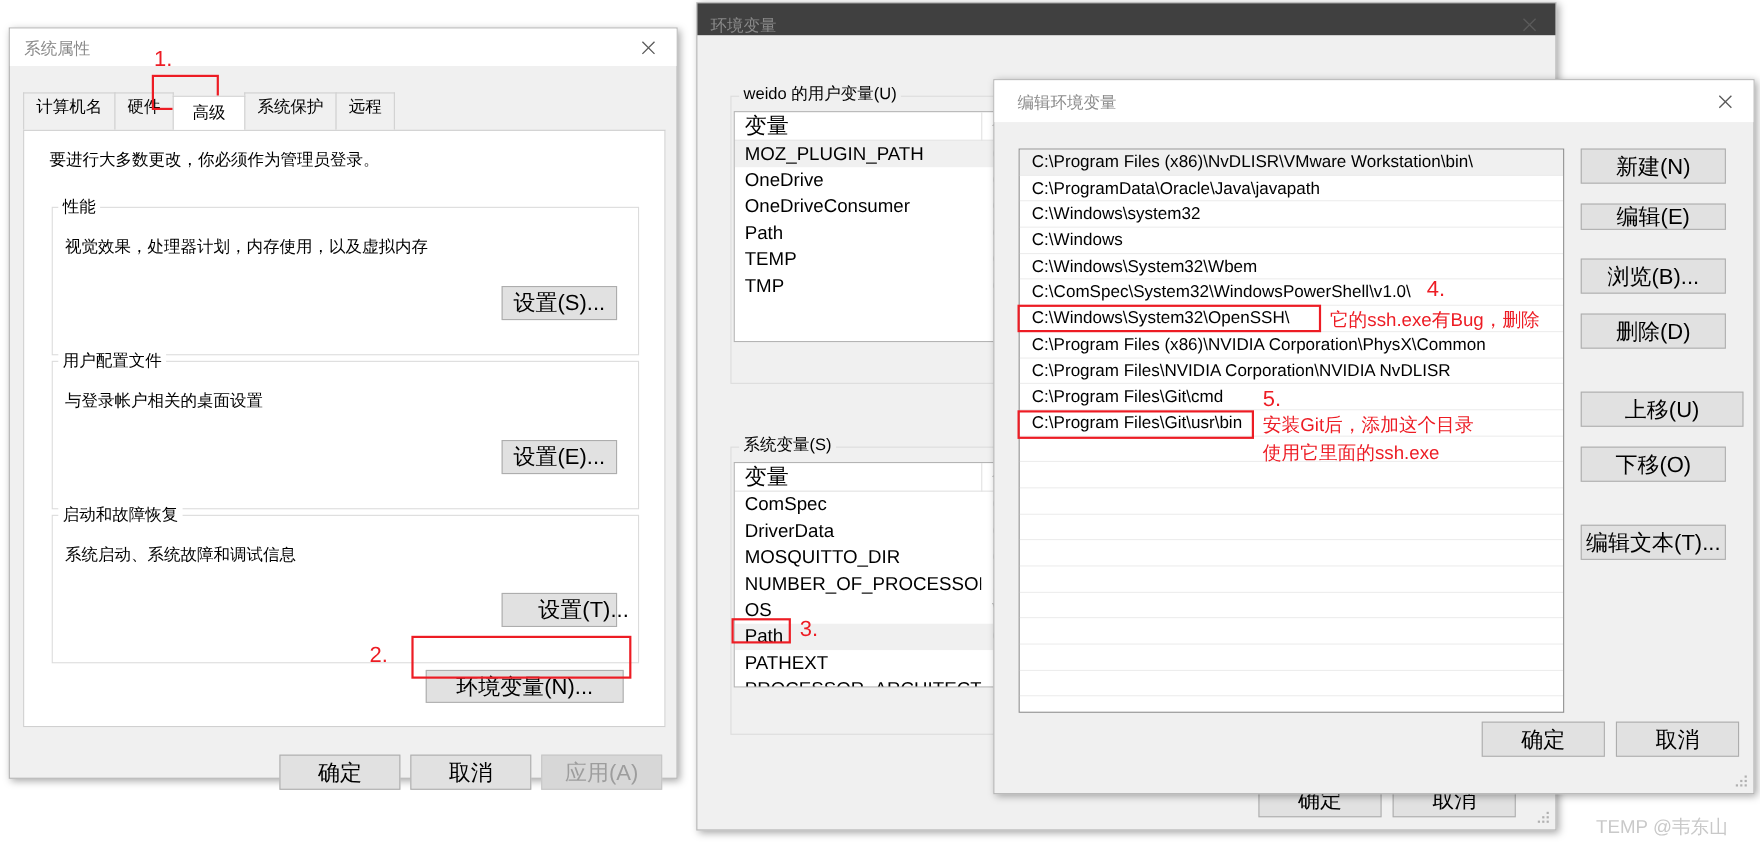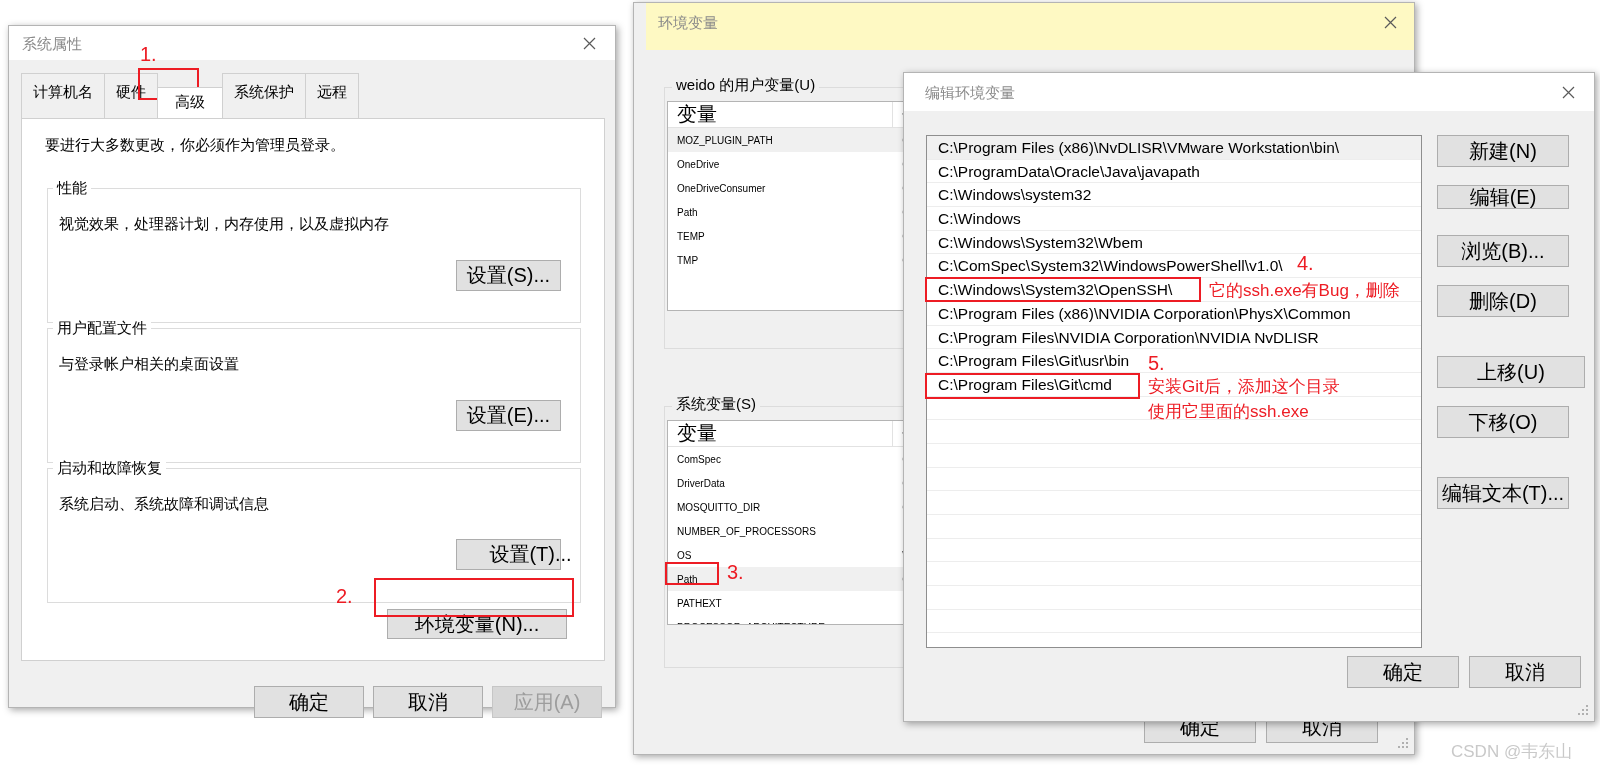--- a/index.html
+++ b/index.html
@@ -25,31 +25,31 @@
   .btn.disabled{color:#9d9d9d;background:#d7d7d7;border-color:#c6c6c6;}
   
   .group{position:absolute;border:1px solid #dcdcdc;box-sizing:border-box;}
   .group-title{position:absolute;background:#f0f0f0;padding:0 4px;font-size:15px;white-space:nowrap;}
   .grp-desc{position:absolute;font-size:15px;white-space:nowrap;}
   
   .tabstrip{position:absolute;border-bottom:1px solid #d0d0d0;box-sizing:border-box;display:flex;align-items:flex-end;}
   .tab{
     border:1px solid #d0d0d0;border-bottom:none;background:#f0f0f0;
     padding:4px 11px 12px 11px;font-size:15px;box-sizing:border-box;
-    margin-right:-1px;height:45px;display:flex;align-items:center;white-space:nowrap;
+    margin-right:-1px;height:34px;display:flex;align-items:center;white-space:nowrap;
   }
   .tab.active{background:#ffffff;position:relative;z-index:2;height:31px;}
   
   .listbox{position:absolute;background:#fff;border:1px solid #b4b4b4;box-sizing:border-box;overflow:hidden;}
   .lhead{display:flex;height:26px;border-bottom:1px solid #e2e2e2;box-sizing:border-box;align-items:center;}
   .lhead .cell{font-size:20px;padding-left:9px;box-sizing:border-box;}
   .lhead .cell + .cell{border-left:1px solid #e2e2e2;}
   .lrow{display:flex;height:24px;align-items:center;box-sizing:border-box;}
   .lrow.sel{background:#f0f0f0;}
-  .lrow .cell{font-size:10px;padding-left:9px;box-sizing:border-box;white-space:nowrap;overflow:hidden;}
+  .lrow .cell{font-size:17px;padding-left:9px;box-sizing:border-box;white-space:nowrap;overflow:hidden;}
   
   .pathlist{position:absolute;background:#fff;border:1px solid #8e8e8e;box-sizing:border-box;overflow:hidden;}
   .prow{height:23.7px;line-height:23.7px;padding-left:11px;font-size:15.5px;
         border-bottom:1px solid #ededed;box-sizing:border-box;white-space:nowrap;}
   .prow.sel{background:#f0f0f0;}
   
   .redbox{position:absolute;border:2px solid #ed1c24;box-sizing:border-box;pointer-events:none;}
   .rednum{position:absolute;color:#ed1c24;font-size:20px;font-family:"Liberation Sans","DejaVu Sans",sans-serif;}
   .redtext{position:absolute;color:#ed1c24;font-size:17px;white-space:nowrap;
            font-family:"Liberation Sans","DejaVu Sans",sans-serif;}
@@ -124,21 +124,21 @@
   <div class="btn" style="left:364px;top:660px;width:110px;height:32px;">
     <span>取消</span>
   </div>
   <div class="btn disabled" style="left:483px;top:660px;width:110px;height:32px;">
     <span>应用(A)</span>
   </div>
 </div>
 
 <div class="win win-shadow" style="left:633px;top:2px;width:782px;height:753px;">
 
-  <div class="titlebar" style="position:absolute;left:0;top:0;right:0;height:47px;background:#fef9c3;margin-left:12px;">
+  <div class="titlebar" style="position:absolute;left:0;top:0;right:0;height:29px;background:#404040;">
     <span class="title-text" style="left:12px;top:11px;">环境变量</span>
     <div class="closebtn" style="right:2px;top:5px;">
       <svg width="13" height="13" viewBox="0 0 13 13">
           <path d="M1 1 L12 12 M12 1 L1 12" stroke="#5a5a5a" stroke-width="1.2" fill="none"></path>
         </svg>
     </div>
   </div>
 
   <div class="group" style="left:30px;top:84px;width:722px;height:262px;"></div>
   <span class="group-title" style="left:38px;top:73px;">weido 的用户变量(U)</span>
@@ -252,22 +252,22 @@
     <div id="path-rows">
         <div class="prow sel">C:\Program Files (x86)\NvDLISR\VMware Workstation\bin\</div>
         <div class="prow">C:\ProgramData\Oracle\Java\javapath</div>
         <div class="prow">C:\Windows\system32</div>
         <div class="prow">C:\Windows</div>
         <div class="prow">C:\Windows\System32\Wbem</div>
         <div class="prow">C:\ComSpec\System32\WindowsPowerShell\v1.0\</div>
         <div class="prow">C:\Windows\System32\OpenSSH\</div>
         <div class="prow">C:\Program Files (x86)\NVIDIA Corporation\PhysX\Common</div>
         <div class="prow">C:\Program Files\NVIDIA Corporation\NVIDIA NvDLISR</div>
+        <div class="prow">C:\Program Files\Git\cmd</div>
         <div class="prow">C:\Program Files\Git\usr\bin</div>
-        <div class="prow">C:\Program Files\Git\cmd</div>
         <div class="prow">&nbsp;</div>
         <div class="prow">&nbsp;</div>
         <div class="prow">&nbsp;</div>
         <div class="prow">&nbsp;</div>
         <div class="prow">&nbsp;</div>
         <div class="prow">&nbsp;</div>
         <div class="prow">&nbsp;</div>
         <div class="prow">&nbsp;</div>
         <div class="prow">&nbsp;</div>
         <div class="prow">&nbsp;</div>
@@ -327,13 +327,13 @@
 
 <span class="rednum" style="left:1297px;top:252px;">4.</span>
 <div class="redbox" style="left:925px;top:277px;width:276px;height:25px;"></div>
 <span class="redtext" style="left:1209px;top:279px;">它的ssh.exe有Bug，删除</span>
 
 <span class="rednum" style="left:1148px;top:352px;">5.</span>
 <div class="redbox" style="left:925px;top:373px;width:215px;height:26px;"></div>
 <span class="redtext" style="left:1148px;top:375px;">安装Git后，添加这个目录</span>
 <span class="redtext" style="left:1148px;top:400px;">使用它里面的ssh.exe</span>
 
-<span class="watermark" style="left:1451px;top:740px;">CSDN @韦东山</span>
+<span class="watermark" style="left:1451px;top:740px;">TEMP @韦东山</span>
 
 </body></html>

